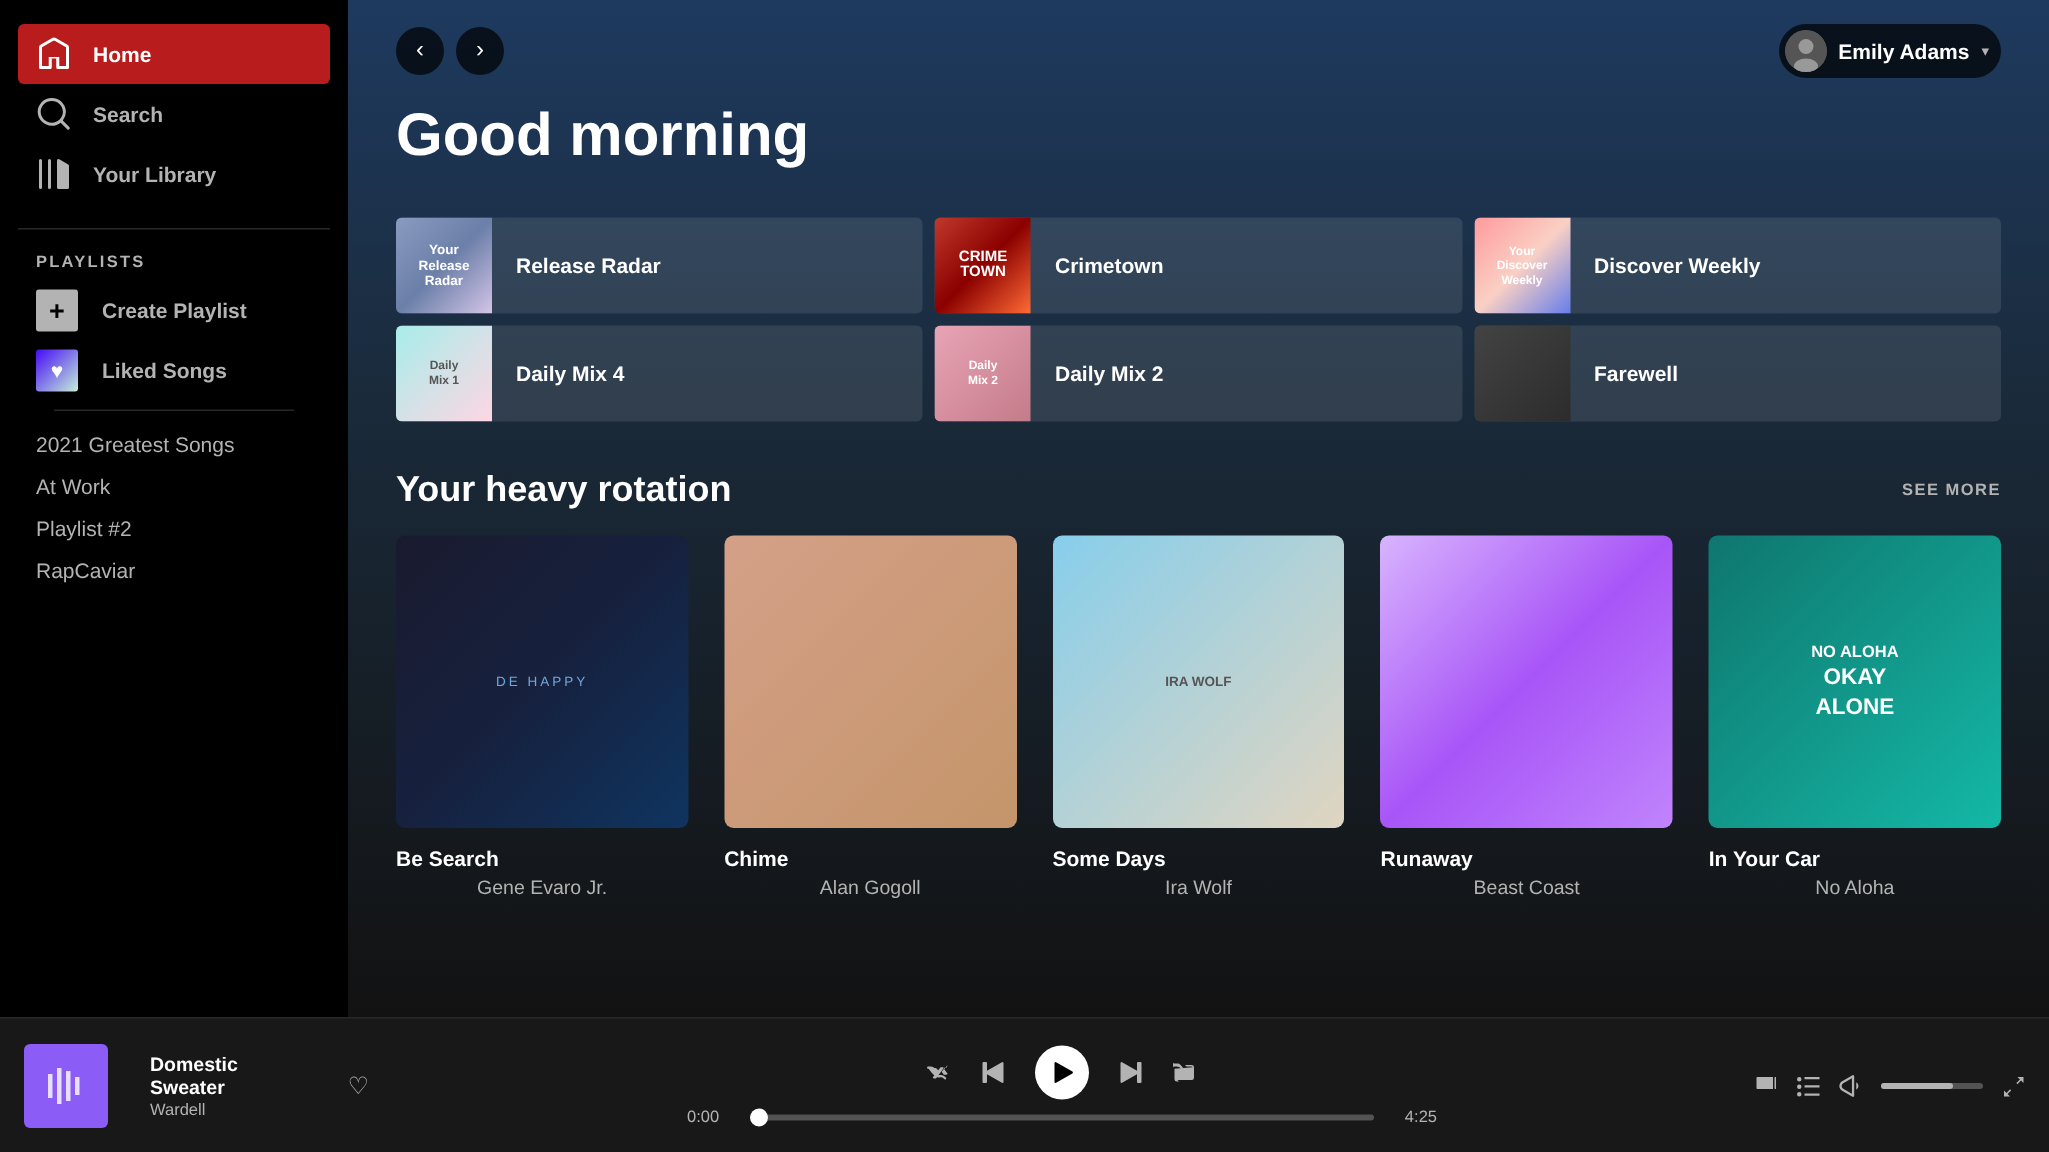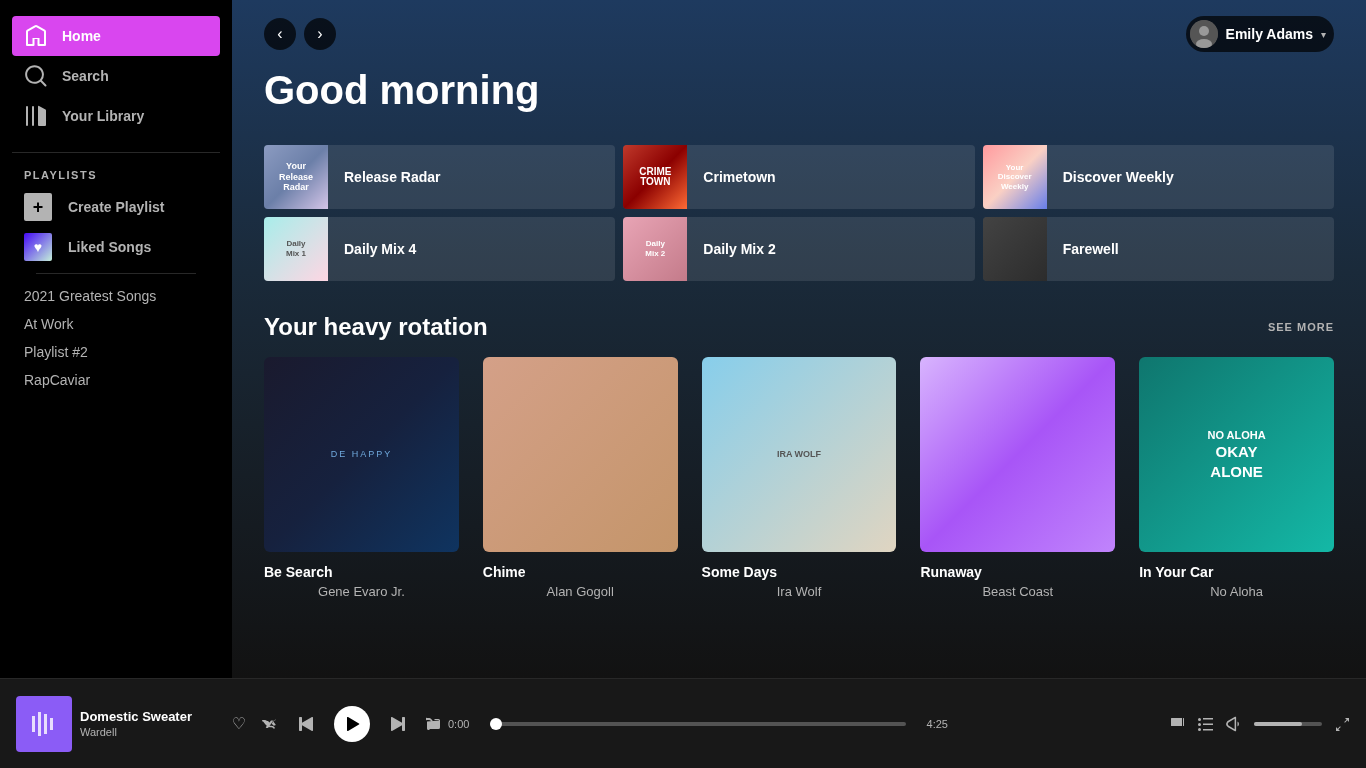--- a/index.html
+++ b/index.html
@@ -40,21 +40,21 @@
       gap: 14px;
       padding: 8px 12px;
       border-radius: 4px;
       cursor: pointer;
       color: #b3b3b3;
       font-size: 14px;
       font-weight: 700;
     }
 
     .sidebar-nav-item.active {
-      background: #d946ef;
+      background: #b91c1c;
       color: #fff;
     }
 
     .sidebar-nav-item .nav-icon {
       width: 24px;
       height: 24px;
       display: flex;
       align-items: center;
       justify-content: center;
     }
@@ -327,21 +327,21 @@
       display: flex;
       align-items: center;
       padding: 0 16px;
       gap: 16px;
       flex-shrink: 0;
     }
 
     .playbar-track {
       display: flex;
       align-items: center;
-      gap: 8px;
+      gap: 28px;
       width: 230px;
       flex-shrink: 0;
     }
 
     .track-thumb {
       width: 56px;
       height: 56px;
       background: #8b5cf6;
       border-radius: 4px;
       display: flex;
@@ -367,20 +367,21 @@
 
     .track-heart {
       color: #b3b3b3;
       font-size: 16px;
       cursor: pointer;
     }
 
     .playbar-controls {
       flex: 1;
       display: flex;
+      flex-direction: column;
       align-items: center;
       gap: 6px;
     }
 
     .control-buttons {
       display: flex;
       align-items: center;
       gap: 20px;
     }
 

